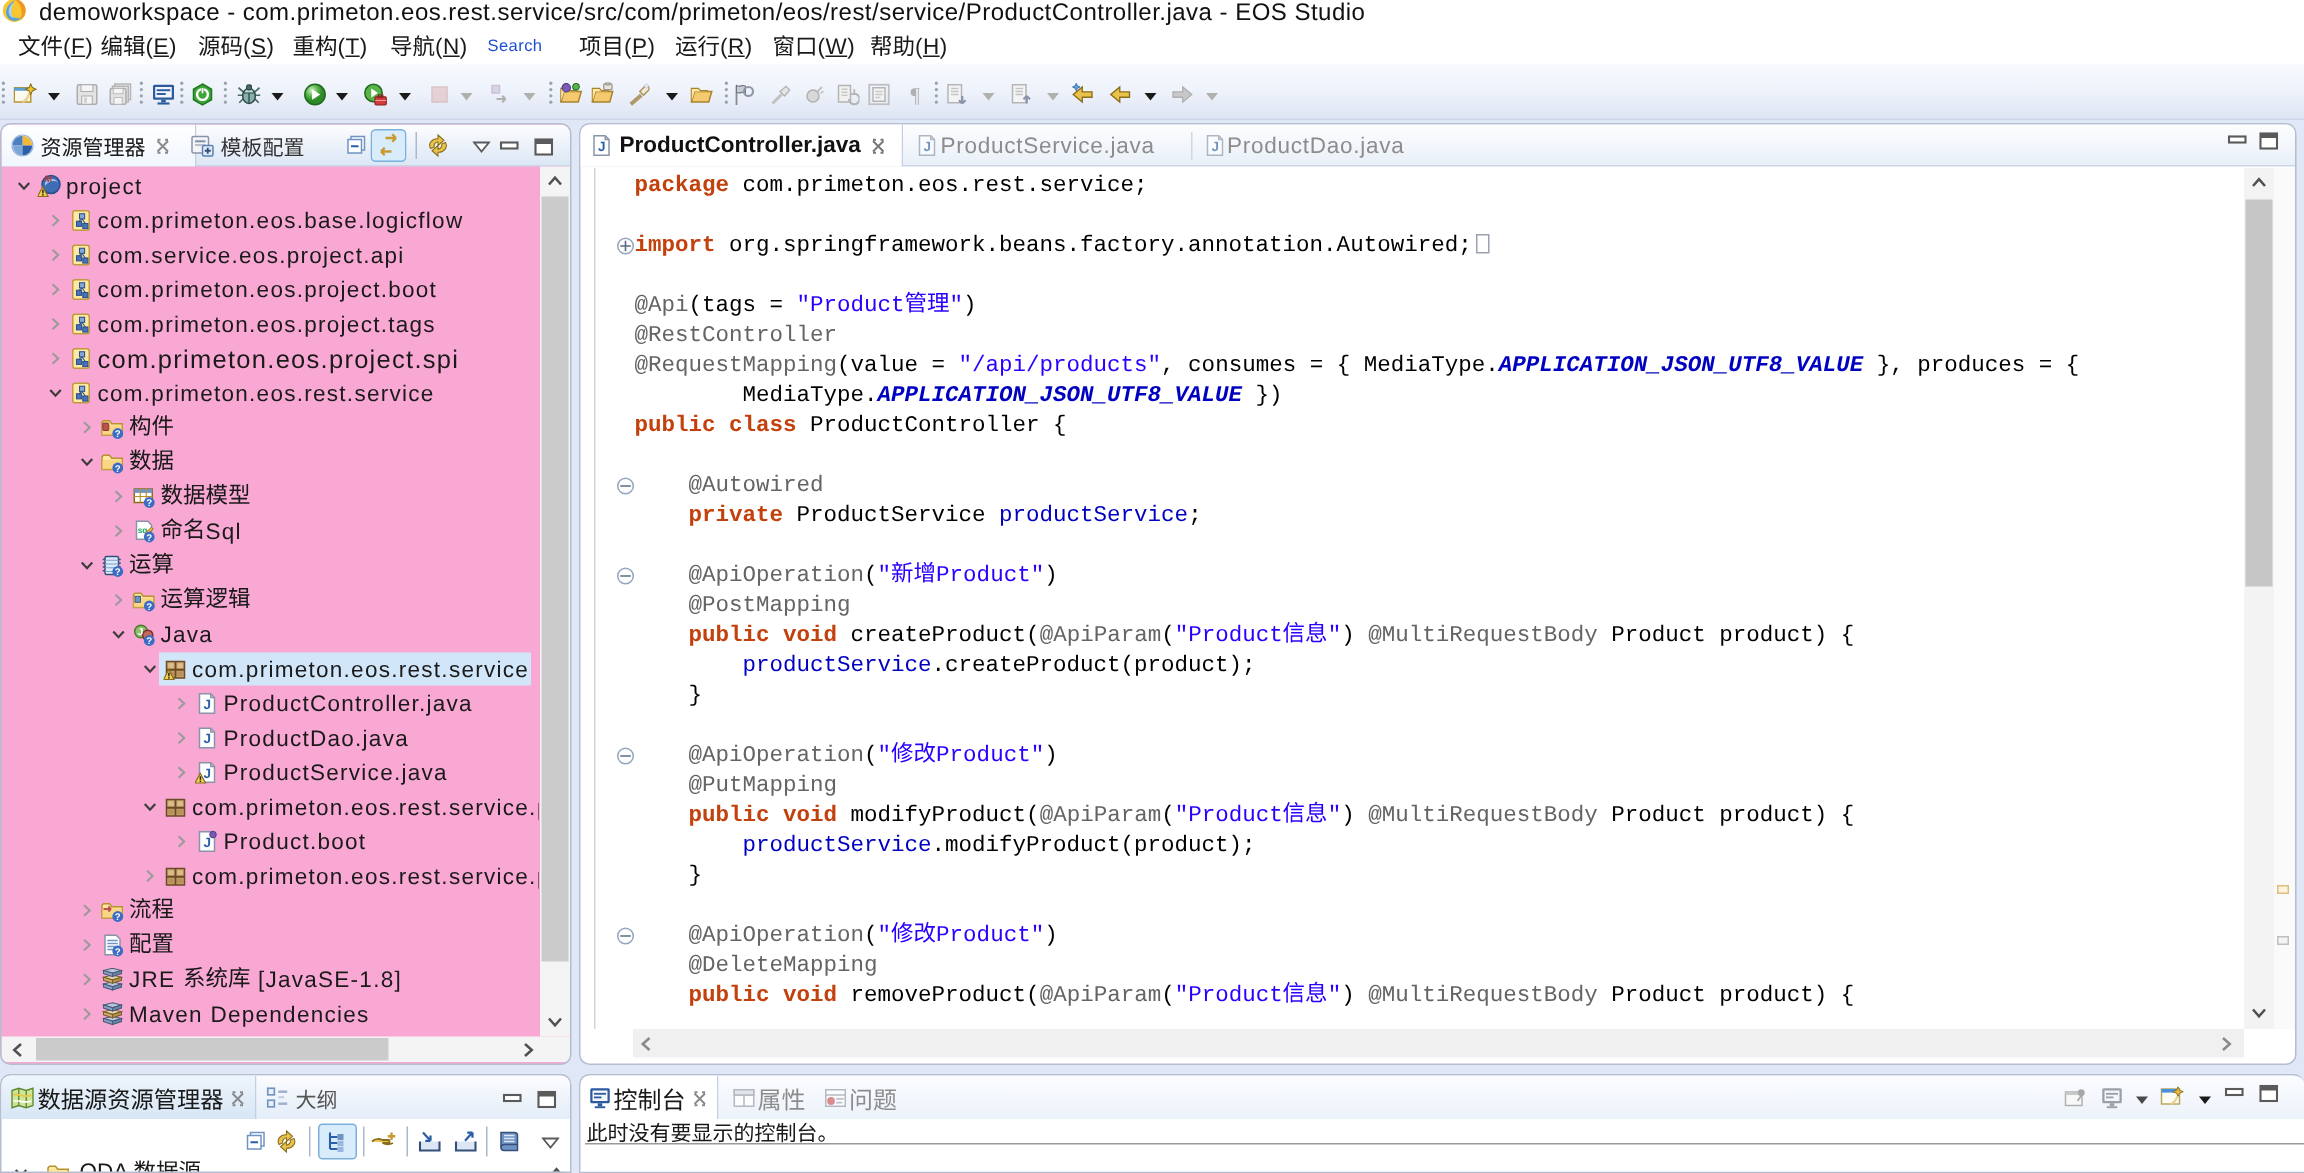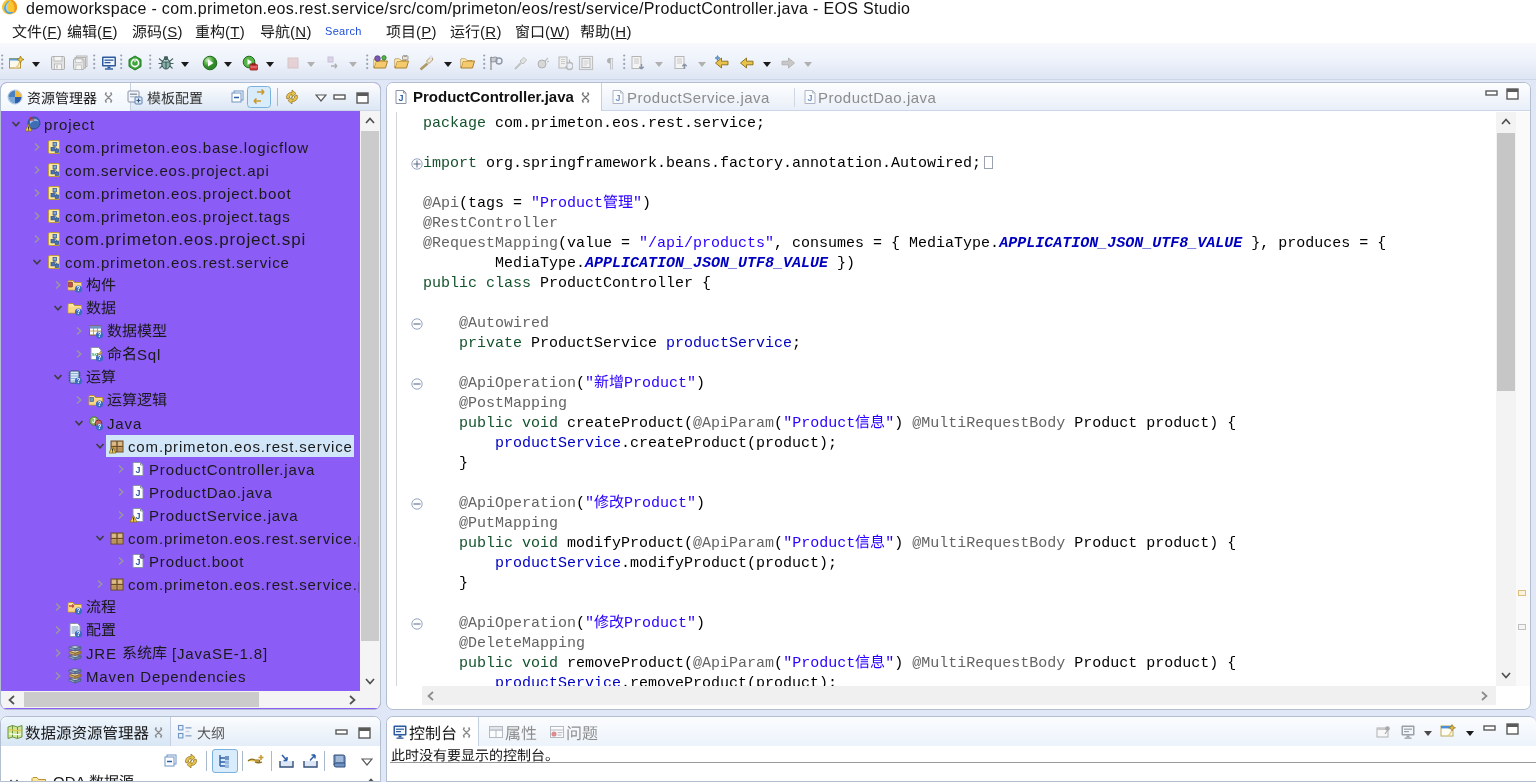--- a/index.html
+++ b/index.html
@@ -1,20 +1,20 @@
 <!DOCTYPE html>
 <html><head><meta charset="utf-8"><style>
 *{margin:0;padding:0;box-sizing:border-box}
 html,body{width:1536px;height:782px;overflow:hidden}
 body{font-family:"Liberation Sans",sans-serif;background:#e9eef8;position:relative}
 .ab{position:absolute}
 .mono{font-family:"Liberation Mono",monospace;white-space:pre}
 svg{display:inline-block}
 
-.k{color:#14532d;font-weight:normal}
+.k{color:#c2410c;font-weight:bold}
 .a{color:#646464}
 .s{color:#2a00ff}
 .f{color:#0000c0}
 .t{color:#0000c0;font-weight:bold;font-style:italic}
 .p{color:#000}
 u{text-decoration:underline}
 </style></head><body>
 <svg style="position:absolute;width:0;height:0">
     <defs>
       <path id="c0" d="M19.4 -24.4C11.1 -24.4 4.2 -17.6 4.2 -9.2C4.2 -0.7 11.1 6.1 19.4 6.1C27.9 6.1 34.7 -0.7 34.7 -9.2C34.7 -17.6 27.9 -24.4 19.4 -24.4ZM19.4 1C13.9 1 9.3 -3.5 9.3 -9.2C9.3 -14.7 13.9 -19.3 19.4 -19.3C25.1 -19.3 29.6 -14.7 29.6 -9.2C29.6 -3.5 25.1 1 19.4 1Z"></path>
@@ -353,21 +353,21 @@
   </svg>
 <svg class="ab" style="left:762px;top:60px" width="10" height="8" viewBox="0 0 10 8">
     <path d="M1 2 L9 2 L5 7 Z" fill="#1a1a1a"></path>
   </svg>
 <svg class="ab" style="left:780px;top:55px;" width="16" height="16" viewBox="0 0 16 16">
     <path d="M2 6.2 H8.5 V3 L14.5 8 L8.5 13 V9.8 H2 Z" fill="#c8c8c8" stroke="#b0b0b0" stroke-width="0.9"></path>
   </svg>
 <svg class="ab" style="left:803px;top:60px" width="10" height="8" viewBox="0 0 10 8">
     <path d="M1 2 L9 2 L5 7 Z" fill="#b0b0b0"></path>
   </svg>
-<div class="ab" style="left:0;top:82px;width:381px;height:628px;background:#8b5cf6;border:1px solid #b4bed1;border-radius:7px 7px 7px 7px;overflow:hidden">
+<div class="ab" style="left:0;top:82px;width:381px;height:628px;background:#f9a8d4;border:1px solid #b4bed1;border-radius:7px 7px 7px 7px;overflow:hidden">
     <div class="ab" style="left:0;top:0;width:379px;height:28px;background:linear-gradient(180deg,#fdfdfe,#dce7f5);border-bottom:1px solid #ccd6e8"></div>
     <div class="ab" style="left:0;top:0;width:130px;height:28px;background:linear-gradient(180deg,#ffffff,#f0f6fd);border-right:1px solid #c4d0e2;border-radius:7px 0 0 0"></div>
     <svg class="ab" style="left:6px;top:6px;" width="16" height="16" viewBox="0 0 16 16">
       <circle cx="8" cy="8" r="7" fill="#e8f0fb" stroke="#9db6d8" stroke-width="0.8"></circle>
       <path d="M8 1.5 A6.5 6.5 0 0 1 14.5 8 L8 8 Z" fill="#f0b93c"></path>
       <path d="M1.5 8 A6.5 6.5 0 0 1 8 1.5 L8 8 Z" fill="#4a7fc0"></path>
       <path d="M8 14.5 A6.5 6.5 0 0 1 1.5 8 L8 8 Z" fill="#7aa6d8"></path>
       <path d="M14.5 8 A6.5 6.5 0 0 1 8 14.5 L8 8 Z" fill="#2b5ea8"></path>
     </svg>
     <svg class="ab" style="left:26px;top:8px;width:70px;height:14px;overflow:visible" viewBox="0 0 70 14">
@@ -960,21 +960,21 @@
           </svg>"</span><span class="p">) </span><span class="a">@MultiRequestBody</span><span class="p"> Product product) {</span></div><div class="ab" style="left:0;top:441.5px;height:20px;line-height:20px"><span class="p">        </span><span class="f">productService</span><span class="p">.modifyProduct(product);</span></div><div class="ab" style="left:0;top:461.5px;height:20px;line-height:20px"><span class="p">    }</span></div><div class="ab" style="left:0;top:501.5px;height:20px;line-height:20px"><span class="p">    </span><span class="a">@ApiOperation</span><span class="p">(</span><span class="s">"<svg style="width:30px;height:15px;vertical-align:-1.8px;overflow:visible;" viewBox="0 0 30 15">
             <g fill="currentColor">
               <use href="#c3" transform="translate(0 13.2) scale(0.15)"></use>
               <use href="#c22" transform="translate(15 13.2) scale(0.15)"></use>
             </g>
           </svg>Product"</span><span class="p">)</span></div><div class="ab" style="left:0;top:521.5px;height:20px;line-height:20px"><span class="p">    </span><span class="a">@DeleteMapping</span></div><div class="ab" style="left:0;top:541.5px;height:20px;line-height:20px"><span class="p">    </span><span class="k">public</span><span class="p"> </span><span class="k">void</span><span class="p"> removeProduct(</span><span class="a">@ApiParam</span><span class="p">(</span><span class="s">"Product<svg style="width:30px;height:15px;vertical-align:-1.8px;overflow:visible;" viewBox="0 0 30 15">
             <g fill="currentColor">
               <use href="#c2" transform="translate(0 13.2) scale(0.15)"></use>
               <use href="#c19" transform="translate(15 13.2) scale(0.15)"></use>
             </g>
-          </svg>"</span><span class="p">) </span><span class="a">@MultiRequestBody</span><span class="p"> Product product) {</span></div><div class="ab" style="left:0;top:561.5px;height:20px;line-height:20px"><span class="p">        </span><span class="f">productService</span><span class="p">.removeProduct(product);</span></div></div>
+          </svg>"</span><span class="p">) </span><span class="a">@MultiRequestBody</span><span class="p"> Product product) {</span></div></div>
     <div class="ab" style="left:1109px;top:29px;width:20px;height:574px;background:#f3f3f3"></div>
     <svg class="ab" style="left:1113px;top:34px" width="12" height="10" viewBox="0 0 12 10">
       <path d="M2 7 L6 2.5 L10 7" stroke="#505050" stroke-width="1.7" fill="none"></path>
     </svg>
     <div class="ab" style="left:1110px;top:50px;width:18px;height:258px;background:#c6c6c6"></div>
     <svg class="ab" style="left:1113px;top:587px" width="12" height="10" viewBox="0 0 12 10">
       <path d="M2 3 L6 7.5 L10 3" stroke="#505050" stroke-width="1.7" fill="none"></path>
     </svg>
     <div class="ab" style="left:1129px;top:29px;width:16px;height:574px;background:#fafafa"></div>
     <div class="ab" style="left:1131px;top:507px;width:8px;height:6px;background:#fdf3dc;border:1px solid #dcbf7e"></div>

